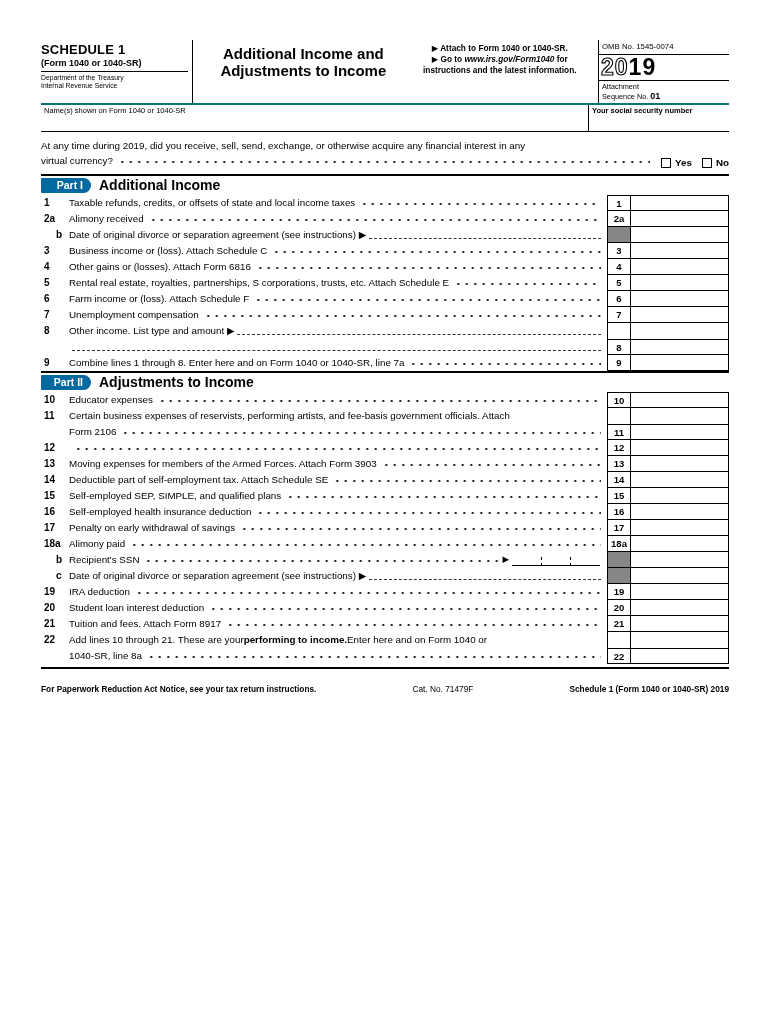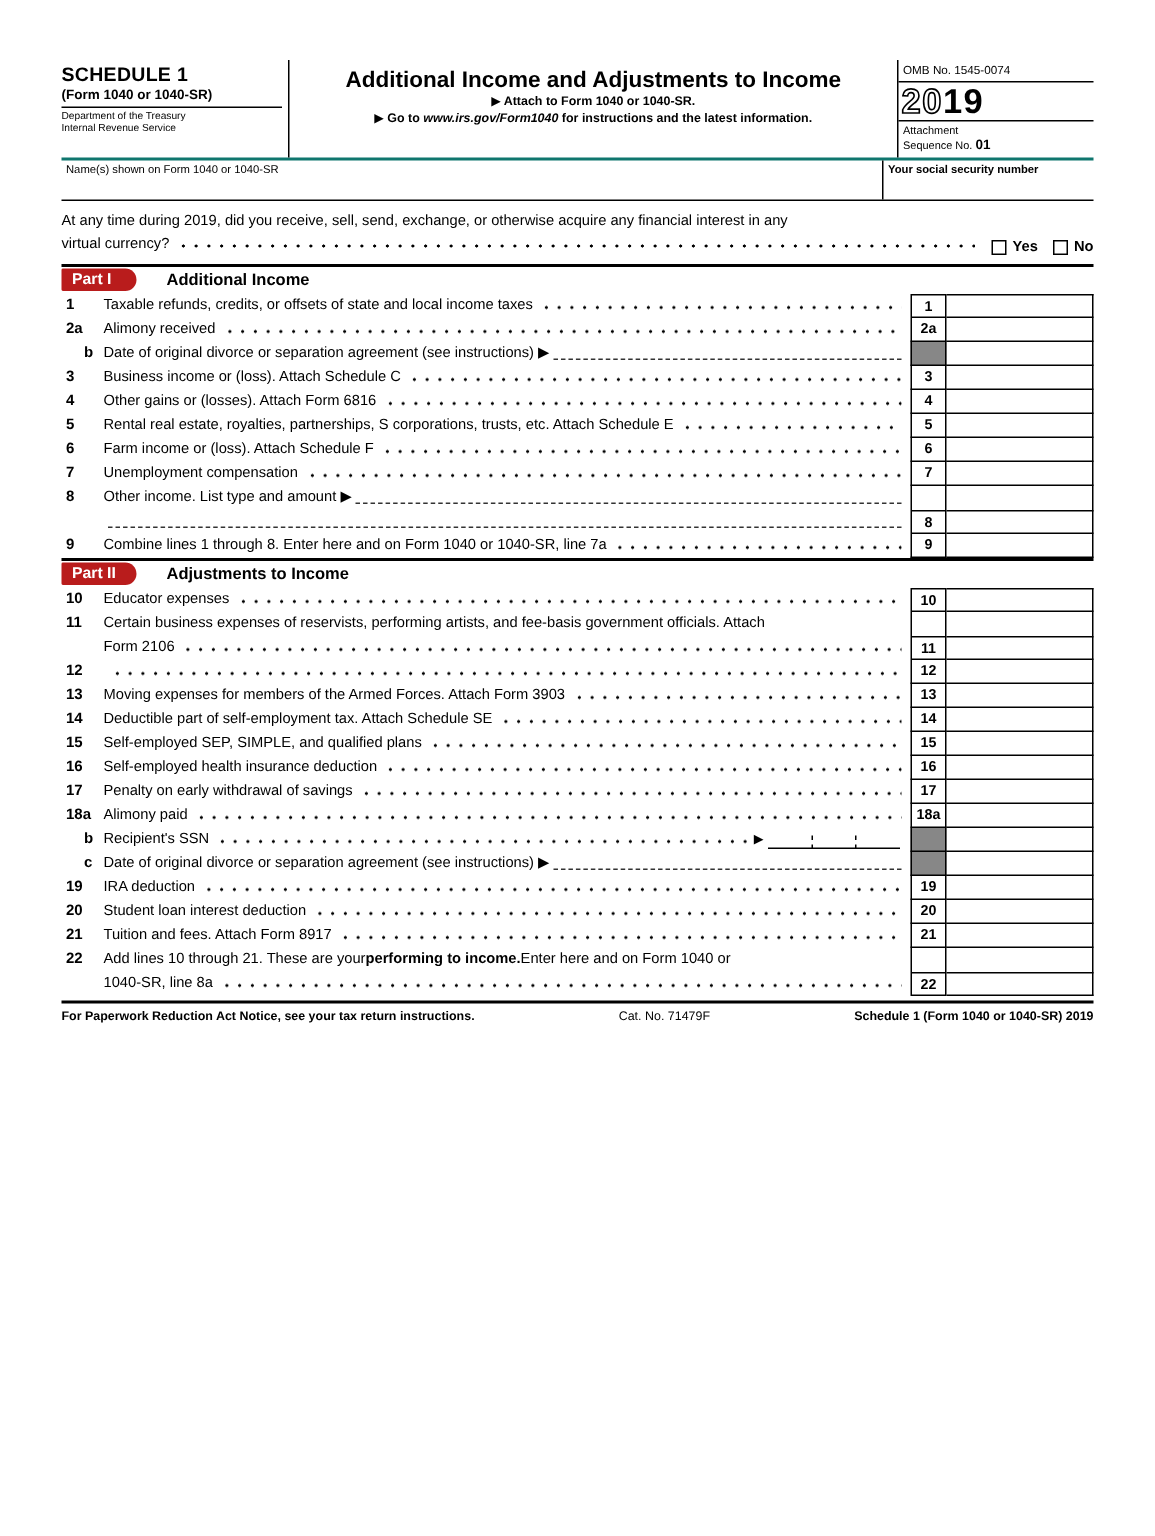--- a/index.html
+++ b/index.html
@@ -6,21 +6,21 @@
   html,body{background:#fff;}
   body{width:770px;height:1024px;font-family:"Liberation Sans","DejaVu Sans",sans-serif;color:#000;overflow:hidden;}
   .page{width:688px;margin:0 auto;padding-top:40px;}
 
   
   .hdr{display:flex;border-bottom:2px solid #0f766e;align-items:stretch;}
   .hleft{width:152px;border-right:1px solid #000;padding:2px 4px 2px 0;}
   .sched{font-size:13px;font-weight:700;letter-spacing:.2px;}
   .formno{font-size:9px;font-weight:700;padding:1px 0 3px;border-bottom:1px solid #000;margin-bottom:2px;}
   .dept{font-size:6.8px;line-height:8px;}
-  .hcenter{flex:1;border-right:1px solid #000;text-align:center;padding:3px 6px 21px;display:flex;flex-direction:column;justify-content:space-between;}
+  .hcenter{flex:1;border-right:1px solid #000;text-align:center;padding:3px 6px 21px;display:flex;flex-direction:row;justify-content:space-between;}
   .title{font-size:15px;font-weight:700;margin-top:2px;}
   .sub{font-size:8.3px;font-weight:700;line-height:11px;}
   .link{font-style:italic;}
   .hright{width:130px;display:flex;flex-direction:column;}
   .omb{font-size:7.8px;padding:2px 3px 3px;border-bottom:1px solid #000;}
   .year{font-size:23px;font-weight:700;line-height:25px;padding:0 2px;border-bottom:1px solid #000;letter-spacing:1px;}
   .y-out{color:#fff;-webkit-text-stroke:1.1px #000;}
   .attseq{font-size:7.3px;line-height:8.5px;padding:2px 3px;}
   .seqno{font-size:9px;font-weight:700;}
 
@@ -30,22 +30,22 @@
   .ssncell{width:140px;font-size:7.5px;font-weight:700;padding:1px 3px;}
 
   
   .question{padding:7px 0 5px;font-size:9.8px;line-height:13px;}
   .qline2{display:flex;align-items:flex-end;margin-top:2px;}
   .chk{width:10px;height:10px;border:1.2px solid #000;margin:0 4px 1px 10px;flex:none;}
   .chklbl{font-weight:700;}
 
   
   .partbar{display:flex;align-items:center;border-top:2px solid #000;padding:1px 0 2px;}
-  .partlabel{background:#b91c1c;color:#fff;font-weight:700;font-size:10.5px;padding:1px 8px 2px 7px;border-radius:1px 8px 8px 1px;min-width:50px;text-align:left;}
-  .parttitle{font-weight:700;font-size:11px;margin-left:20px;}
+  .partlabel{background:#0369a1;color:#fff;font-weight:700;font-size:10.5px;padding:1px 8px 2px 7px;border-radius:1px 8px 8px 1px;min-width:50px;text-align:right;}
+  .parttitle{font-weight:700;font-size:14px;margin-left:8px;}
 
   
   .frow{display:flex;min-height:16px;}
   .frow.tall{min-height:32px;}
   .rownum{width:28px;flex:none;font-weight:700;font-size:10px;padding:2px 0 0 3px;}
   .rownum.sub{padding-left:15px;}
   .dmid{flex:1;display:flex;flex-direction:column;justify-content:flex-end;padding-right:5px;min-width:0;}
   .dline{display:flex;align-items:flex-end;height:16px;font-size:9.8px;line-height:12px;white-space:nowrap;}
   .lbl{padding-bottom:2px;}
   .lbl.b{font-weight:700;}
@@ -58,21 +58,21 @@
   .rspace{flex:1;display:flex;}
   .nsp{width:24px;border-left:1px solid #000;border-right:1px solid #000;flex:none;}
   .asp{flex:1;border-right:1px solid #000;}
   .rbot{display:flex;height:16px;flex:none;}
   .rbot.topline .ncell,.rbot.topline .acell,
   .rbot.firstline .ncell,.rbot.firstline .acell{border-top:1px solid #000;}
   .ncell{width:24px;flex:none;border-left:1px solid #000;border-right:1px solid #000;border-bottom:1px solid #000;font-weight:700;font-size:9.5px;text-align:center;line-height:15px;}
   .acell{flex:1;border-right:1px solid #000;border-bottom:1px solid #000;}
 
   
-  .footer{display:flex;border-top:2px solid #000;margin-top:3px;padding-top:3px;font-size:8.3px;align-items:flex-start;}
+  .footer{display:flex;border-top:2px solid #000;margin-top:3px;padding-top:15px;font-size:8.3px;align-items:flex-start;}
   .fl{font-weight:700;}
   .fc{flex:1;text-align:center;}
   .fr{font-weight:700;}
 </style>
 </head>
 <body>
 
 <div class="page">
 
   <div class="hdr">

